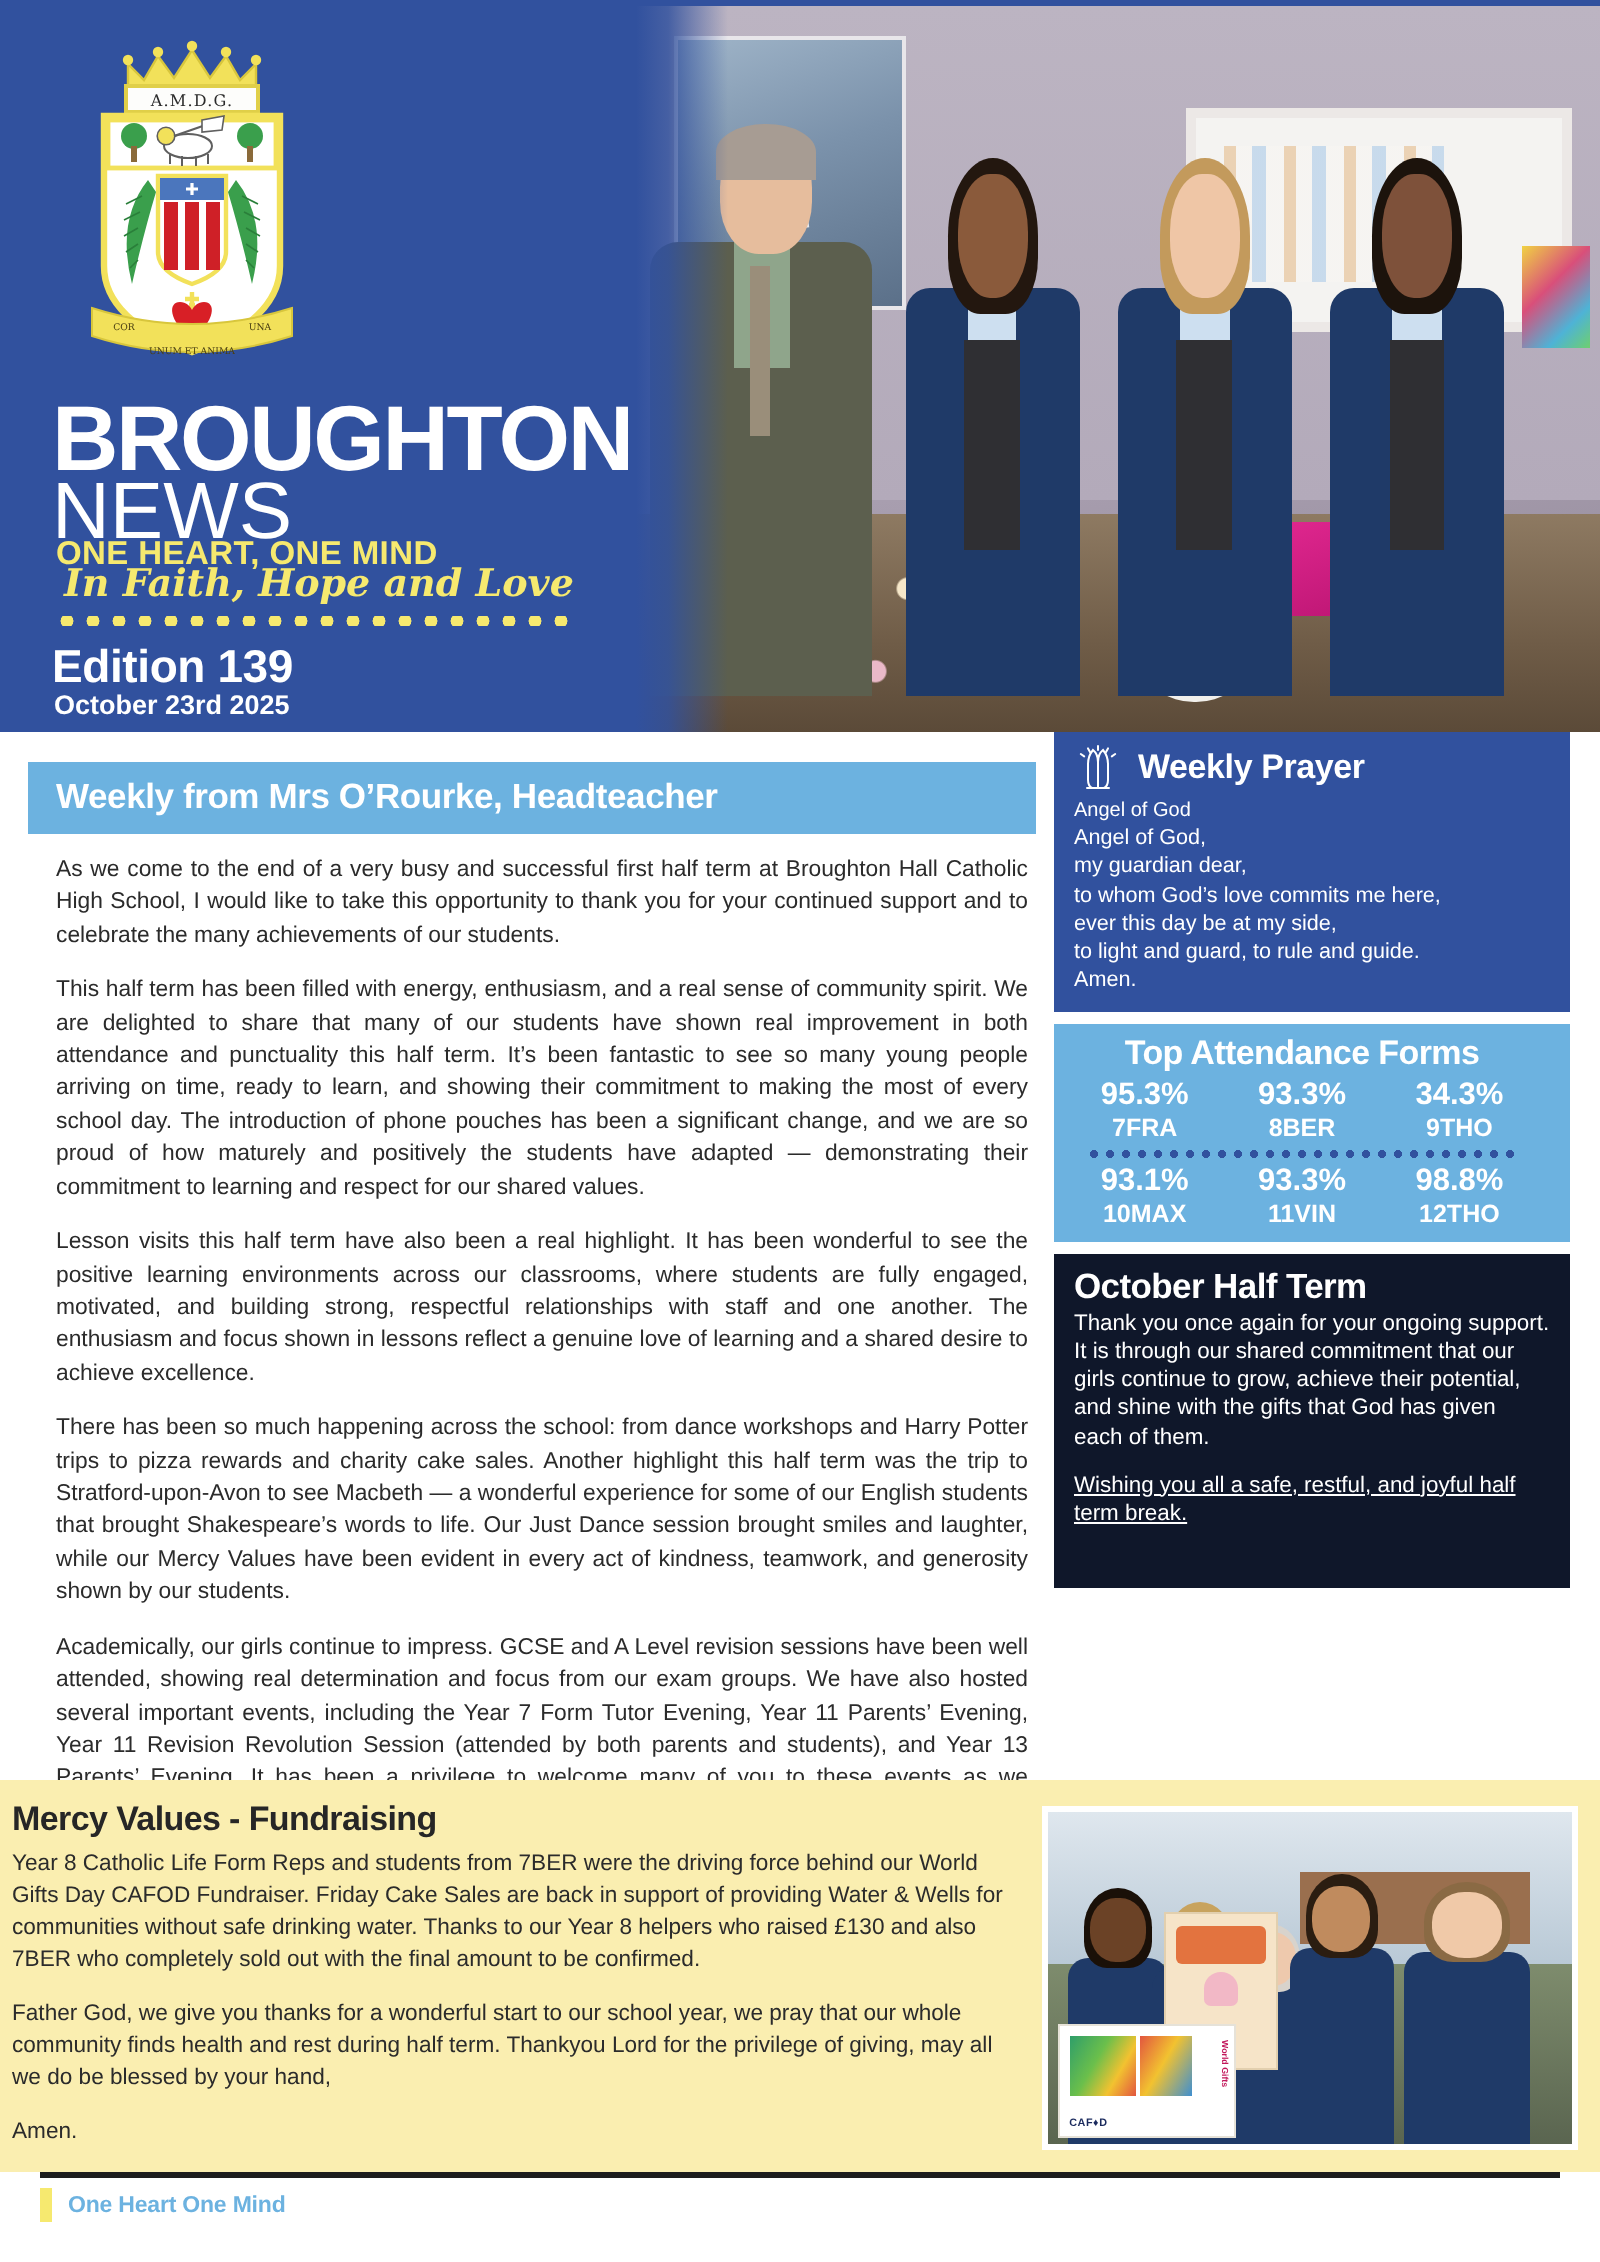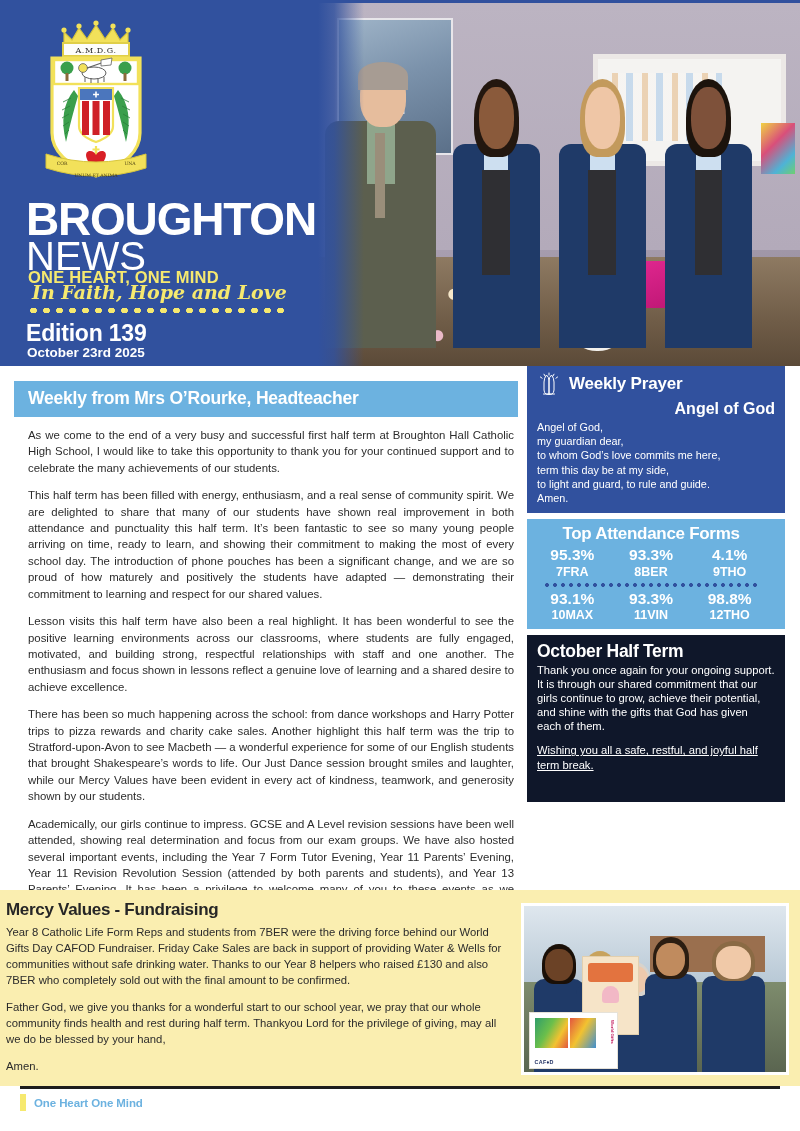--- a/index.html
+++ b/index.html
@@ -126,21 +126,21 @@
   }
 
   
   .sidebar { position: absolute; left: 527px; top: 366px; width: 237px; }
 
   .box { width: 258px; }
   .box-prayer { background: #31519e; color:#fff; padding: 6px 10px 8px 10px; }
   .prayer-head { display:flex; align-items:center; gap:8px; margin-bottom:3px; }
   .prayer-icon { width: 24px; height: 24px; flex: 0 0 24px; }
   .prayer-title { font-size: 17px; font-weight: 700; letter-spacing:-.2px; }
-  .prayer-sub { font-size: 16px; font-weight: 700; line-height:1.3;text-align:right; }
+  .prayer-sub { font-size: 10px; font-weight: 400; line-height:1.3; }
   .prayer-line { font-size: 10.8px; line-height: 1.32; }
 
   .box-att { background: #6cb2e0; color:#fff; margin-top: 6px; padding: 5px 16px 7px 6px; }
   .att-title { font-size: 17px; font-weight: 700; text-align:center; letter-spacing:-.3px; margin-bottom: 2px;}
   .att-row { display: flex; }
   .att-cell { flex: 1; text-align: center; }
   .att-pct { font-size: 15.5px; font-weight: 700; line-height: 1.18; }
   .att-form { font-size: 12.5px; font-weight: 700; line-height: 1.12; }
   .att-div {
     height: 4px; margin: 4px 10px 3px 10px;
@@ -335,38 +335,38 @@
           <path d="M6.5 22 h11"></path>
           <path d="M12 1 v2 M7 2.2 l1 1.8 M17 2.2 l-1 1.8 M3.4 5 l1.7 1.2 M20.6 5 l-1.7 1.2"></path>
         </g>
       </svg>
       <div class="prayer-title">Weekly Prayer</div>
     </div>
     <div class="prayer-sub">Angel of God</div>
     <div class="prayer-line">Angel of God,</div>
     <div class="prayer-line">my guardian dear,</div>
     <div class="prayer-line">to whom God’s love commits me here,</div>
-    <div class="prayer-line">term this day be at my side,</div>
+    <div class="prayer-line">ever this day be at my side,</div>
     <div class="prayer-line">to light and guard, to rule and guide.</div>
     <div class="prayer-line">Amen.</div>
   </div>
 
   <div class="box box-att">
     <div class="att-title">Top Attendance Forms</div>
     <div class="att-row">
       <div class="att-cell">
         <div class="att-pct">95.3%</div>
         <div class="att-form">7FRA</div>
       </div>
       <div class="att-cell">
         <div class="att-pct">93.3%</div>
         <div class="att-form">8BER</div>
       </div>
       <div class="att-cell">
-        <div class="att-pct">4.1%</div>
+        <div class="att-pct">34.3%</div>
         <div class="att-form">9THO</div>
       </div>
     </div>
     <div class="att-div"></div>
     <div class="att-row">
       <div class="att-cell">
         <div class="att-pct">93.1%</div>
         <div class="att-form">10MAX</div>
       </div>
       <div class="att-cell">

